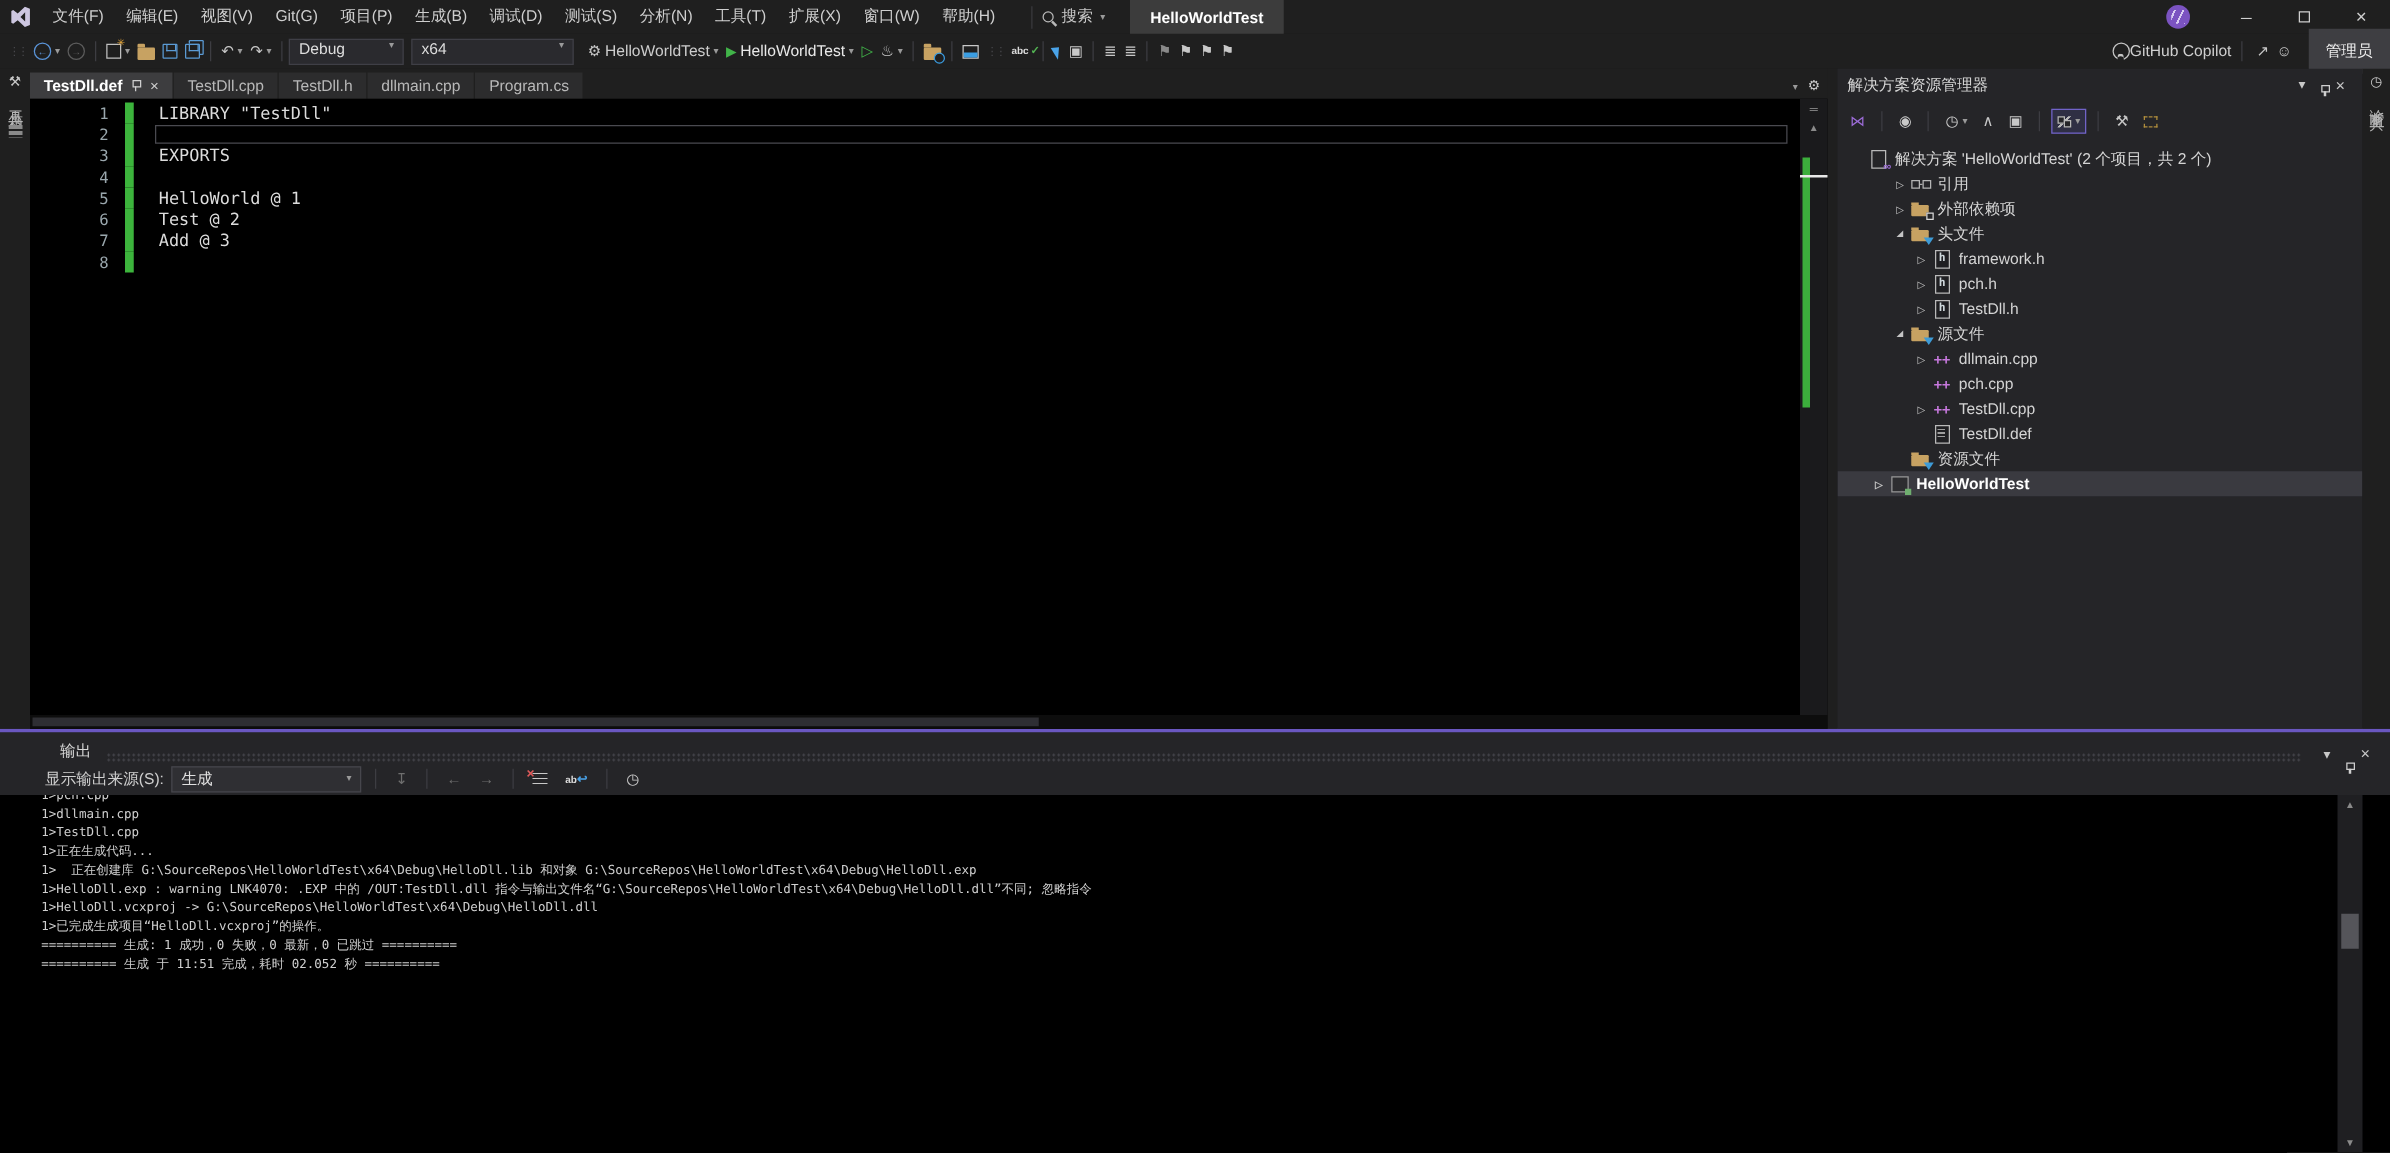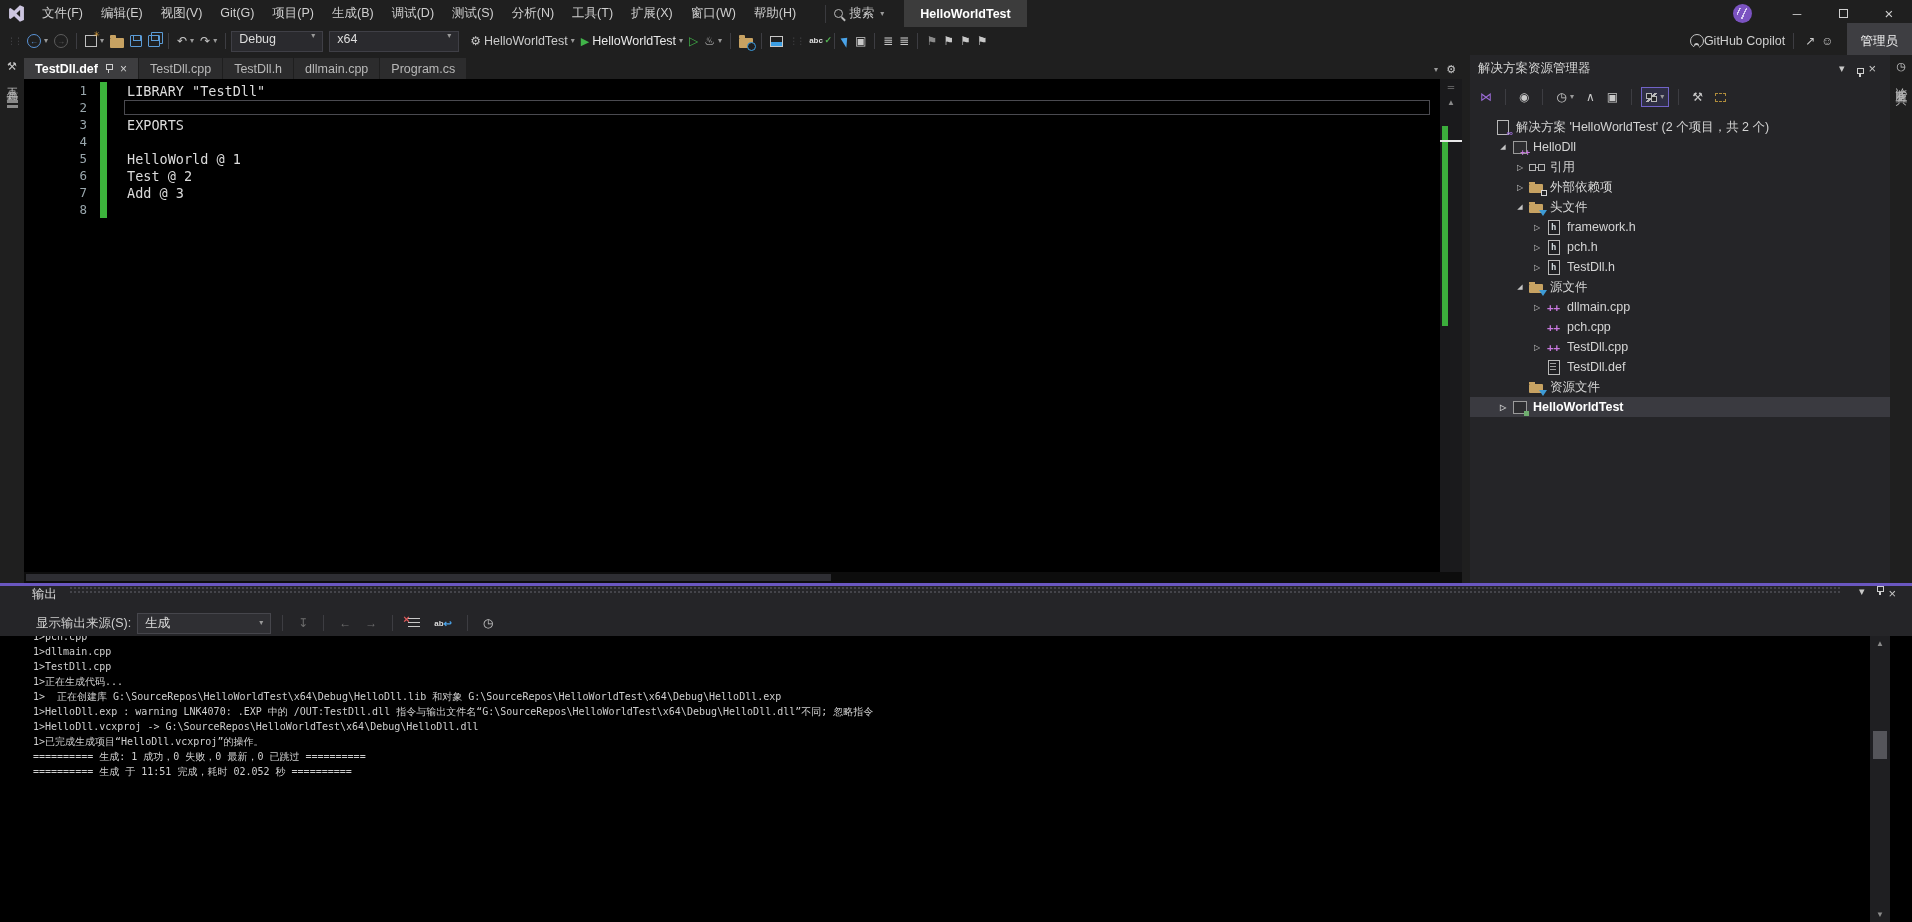--- a/index.html
+++ b/index.html
@@ -128,26 +128,26 @@
   .mini-box{position:absolute;right:-1px;bottom:-1px;width:6px;height:6px;border:1px solid #d8d8d8;background:#252528}
   .ti-h-file::before{content:"";position:absolute;left:3px;top:1px;width:10px;height:13px;border:1px solid #b9b9b9;background:#1f1f22}
   .ti-h-file::after{content:"h";position:absolute;left:6px;top:3px;color:#cfd8dc;font:bold 9px "DejaVu Sans Mono",monospace}
   .ti-cpp-file::before{content:"++";position:absolute;left:2px;top:2px;color:#c678dd;font:bold 11px "DejaVu Sans Mono",monospace}
   .ti-def-file::before{content:"";position:absolute;left:3px;top:1px;width:10px;height:13px;border:1px solid #b9b9b9;background:#1f1f22}
   .ti-def-file::after{content:"";position:absolute;left:5px;top:4px;width:6px;height:7px;background:repeating-linear-gradient(#9e9e9e 0 1px,transparent 1px 3px)}
 
   
   .splitter{height:3px;background:#6a57c0}
   .output{height:336px;background:#252528;display:flex;flex-direction:column}
-  .out-header{height:24px;display:flex;align-items:flex-start;padding:0 10px 0 32px;color:#d8d8d8;font-size:12.5px}
+  .out-header{height:24px;display:flex;align-items:flex-end;padding:0 10px 0 48px;color:#d8d8d8;font-size:12.5px}
   .dot-grip{flex:1;height:8px;margin:0 12px;background-image:radial-gradient(#44444a 1px,transparent 1px);background-size:4px 4px}
   .out-hbtn{padding:0 6px;color:#c8c8c8;font-size:11px}
   .out-toolbar{height:26px;display:flex;align-items:center;padding-left:36px;font-size:12.5px;gap:6px}
   .out-label{color:#cfcfcf}
-  .out-combo{width:134px;height:21px;background:#2f2f33;border:1px solid #46464c;display:flex;align-items:center;justify-content:space-between;padding:0 7px;color:#e0e0e0}
+  .out-combo{width:152px;height:21px;background:#2f2f33;border:1px solid #46464c;display:flex;align-items:center;justify-content:space-between;padding:0 7px;color:#e0e0e0}
   .ot-btn{height:20px;display:flex;align-items:center;padding:0 4px;color:#6e6e6e;font-size:12px;position:relative}
   .ot-btn.on{color:#c8c8c8}
   .clear-ic{position:relative;width:12px;height:10px;background:repeating-linear-gradient(#c8c8c8 0 1.5px,transparent 1.5px 4px)}
   .clear-ic::after{content:"×";position:absolute;left:-5px;top:-5px;color:#e05a5a;font-weight:bold;font-size:11px}
   .wrap-ic{font-size:8px;color:#dcdcdc;font-weight:bold}
   .wrap-ic i{font-style:normal;color:#4aa3e8;font-size:10px}
   .out-body{flex:1;position:relative;background:#000;overflow:hidden}
   .out-lines{position:absolute;top:-7px;left:0;right:60px;padding-left:33px;font-family:"DejaVu Sans Mono",monospace;font-size:10px;line-height:15px;color:#cfcfcf;white-space:pre}
   .out-vscroll{position:absolute;top:0;bottom:0;right:22px;width:20px;background:#1f1f22;display:flex;flex-direction:column;align-items:center}
   .out-vscroll .vtrack .thumb{position:absolute;left:3px;right:3px;top:80px;height:28px;background:#55555a}
@@ -438,25 +438,20 @@
         <span class="se-btn">
             <span class="preview-ic"></span>
           </span>
       </div>
       <div class="se-tree" id="se-tree">
           <div class="tree-row" style="padding-left: 8px;">
             <span class="tw"></span>
             <span class="ti ti-solution"></span>
             <span class="tree-label">解决方案 'HelloWorldTest' (2 个项目，共 2 个)</span>
           </div>
-          <div class="tree-row" style="padding-left: 25px;">
-            <span class="tw" style="font-size: 7px;">◢</span>
-            <span class="ti ti-cpp-project"></span>
-            <span class="tree-label">HelloDll</span>
-          </div>
           <div class="tree-row" style="padding-left: 42px;">
             <span class="tw">▷</span>
             <span class="ti ti-references"></span>
             <span class="tree-label">引用</span>
           </div>
           <div class="tree-row" style="padding-left: 42px;">
             <span class="tw">▷</span>
             <span class="ti ti-folderbase">
               <i class="mini-box"></i>
             </span>

